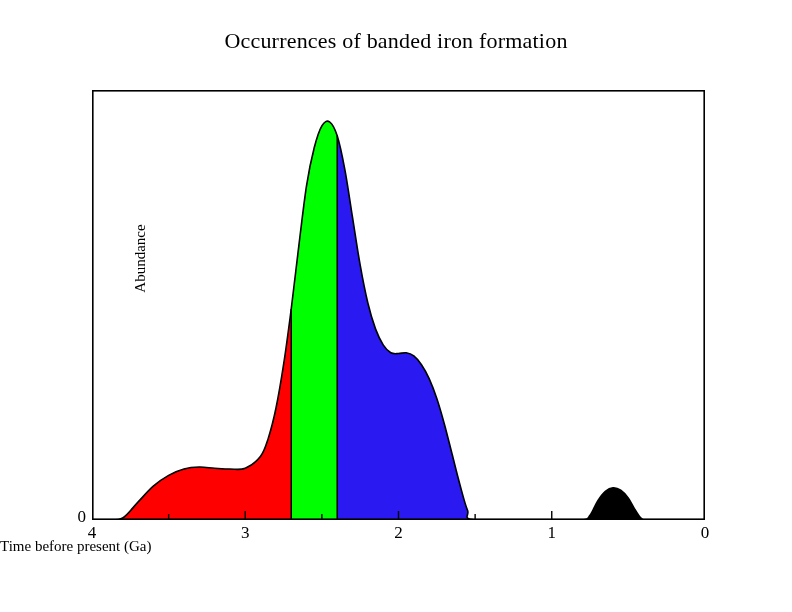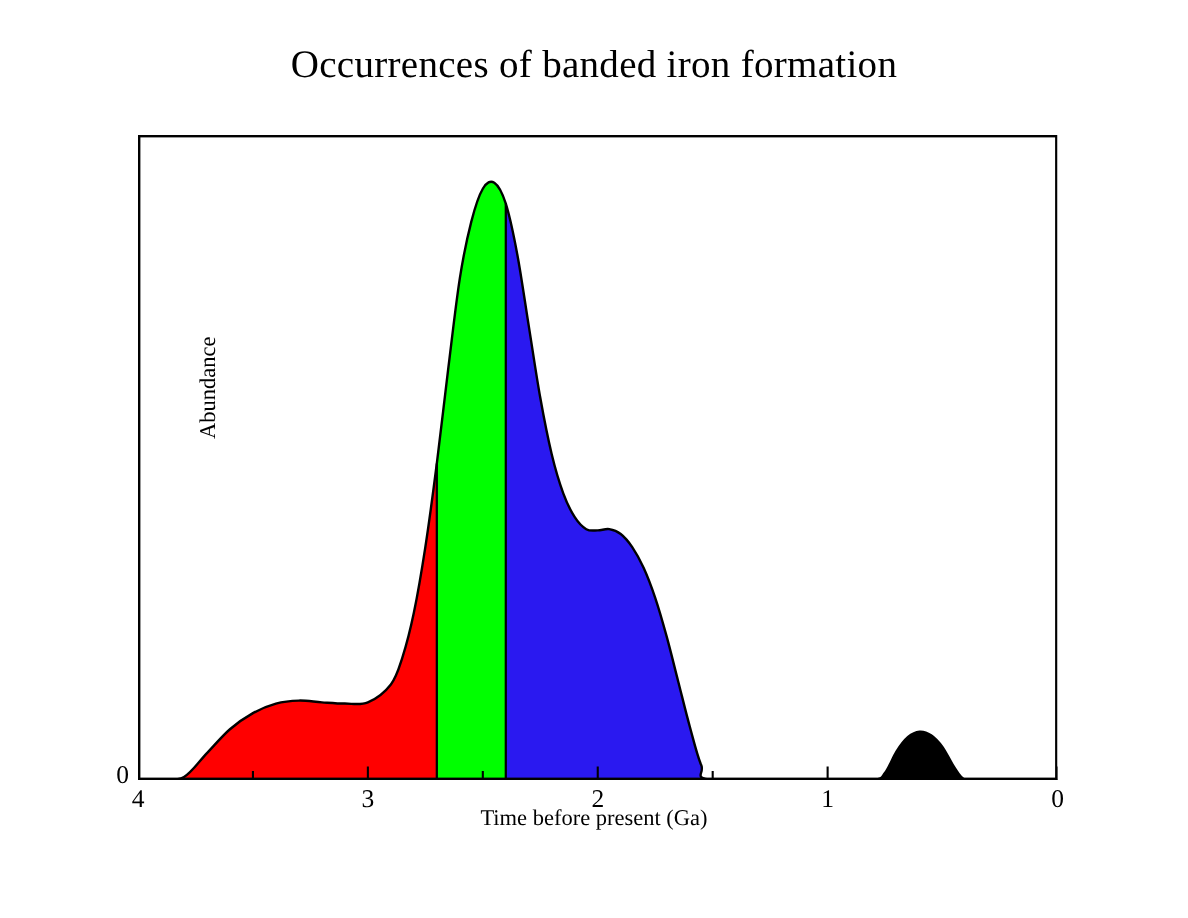--- a/index.html
+++ b/index.html
@@ -22,21 +22,21 @@
     width: 792px;
     height: 612px;
   }
 
   #chart-title {
     position: absolute;
     left: 0;
     top: 28px;
     width: 792px;
     text-align: center;
-    font-size: 26px;
+    font-size: 22px;
     color: #000000;
     letter-spacing: 0.2px;
     white-space: nowrap;
   }
 
   #plot-area {
     position: absolute;
     left: 92px;
     top: 90px;
     width: 613px;
@@ -61,21 +61,20 @@
     transform: rotate(-90deg);
     transform-origin: center center;
     white-space: nowrap;
   }
 
   #x-axis-label {
     position: absolute;
     left: 0;
     top: 538px;
     width: 792px;
-    text-align: center;
     font-size: 15px;
     color: #000000;
     white-space: nowrap;
   }
 
   .x-tick-label {
     position: absolute;
     top: 523px;
     width: 40px;
     margin-left: -20px;

